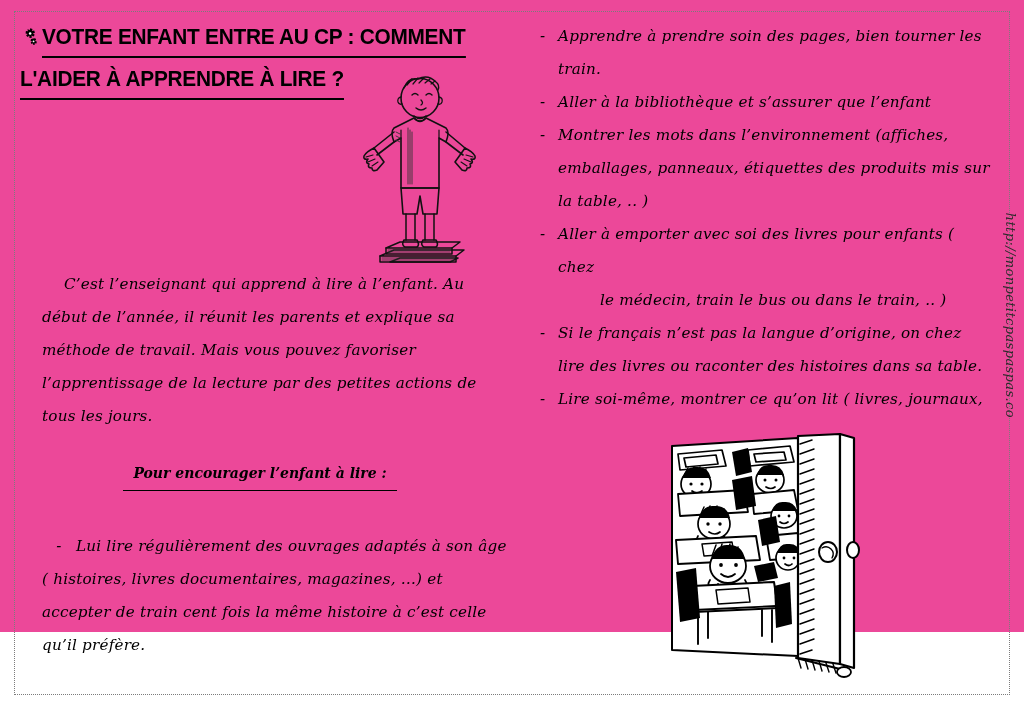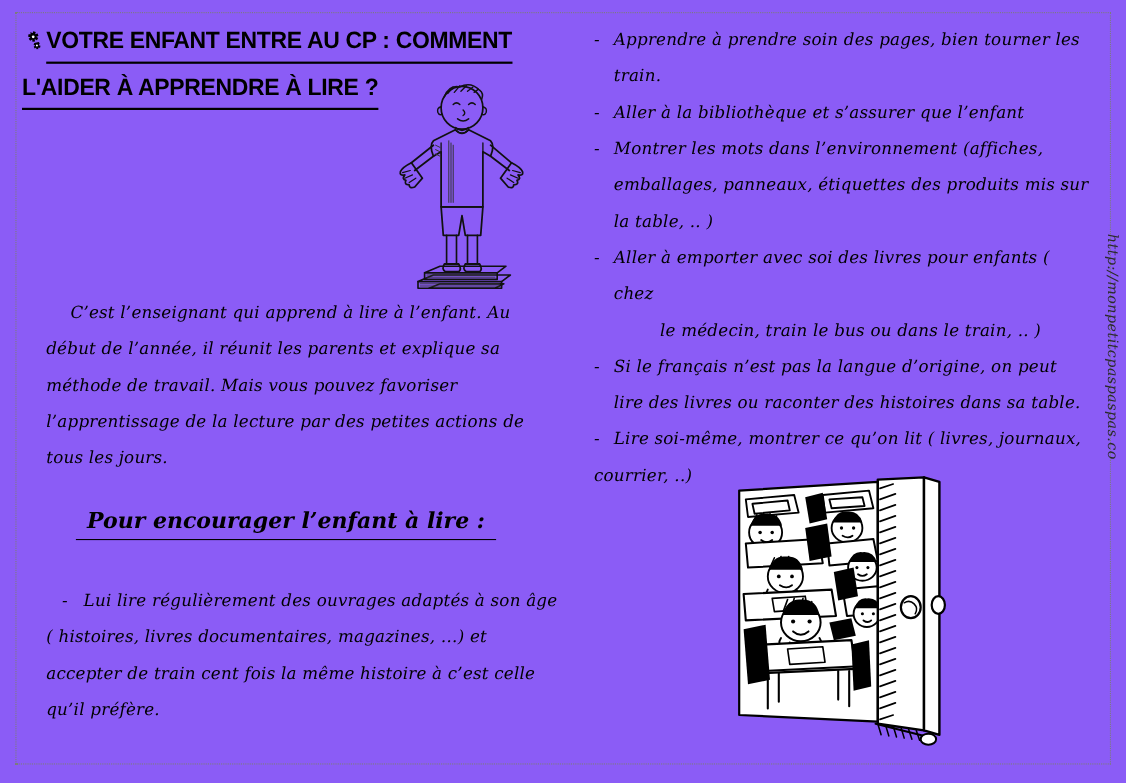--- a/index.html
+++ b/index.html
@@ -12,23 +12,23 @@
     height: 712px;
     font-family: "DejaVu Sans", sans-serif;
     color: #000000;
     overflow: hidden;
   }
 
   
   .page {
     position: relative;
     width: 1024px;
-    height: 712px;
+    height: 632px;
     box-sizing: border-box;
-    background: #8b5cf6;
+    background: #ec4899;
   }
   .page-border {
     position: absolute;
     left: 14px;
     top: 11px;
     width: 996px;
     height: 684px;
     border: 1px dotted #7c7c7c;
     box-sizing: border-box;
     pointer-events: none;
@@ -101,21 +101,21 @@
     left: 0px;
     top: 440px;
     width: 480px;
     text-align: center;
   }
   .subtitle {
     display: inline-block;
     font-family: "DejaVu Serif", serif;
     font-style: italic;
     font-weight: bold;
-    font-size: 20px;
+    font-size: 14px;
     line-height: 26px;
     border-bottom: 1.6px solid #000;
     padding: 0 10px 4px 10px;
   }
 
   .left-bullets {
     position: absolute;
     left: 22px;
     top: 510px;
     width: 470px;
@@ -338,30 +338,29 @@
         <span class="dash">-</span>
         <span class="rtext">
           <span class="ind">Aller à emporter avec soi des livres pour enfants ( chez</span>
           <span class="center-ind">le médecin, train le bus ou dans le train, .. )</span>
         </span>
       </div>
 
       <div class="rrow">
         <span class="dash">-</span>
         <span class="rtext">
-          <span class="ind">Si le français n’est pas la langue d’origine, on peut</span>
+          <span class="ind">Si le français n’est pas la langue d’origine, on chez</span>
           <span class="ind">lire des livres ou raconter des histoires dans sa table.</span>
         </span>
       </div>
 
       <div class="rrow">
         <span class="dash">-</span>
         <span class="rtext">
           <span class="ind">Lire soi-même, montrer ce qu’on lit ( livres, journaux,</span>
-          <span class="outd">courrier, ..)</span>
         </span>
       </div>
 
     </div>
   </div>
 
   <div class="class-illu">
     <svg viewBox="0 0 232 248" width="232" height="248" aria-hidden="true">
       <g fill="none" stroke="#000" stroke-width="2" stroke-linecap="round" stroke-linejoin="round">
 

